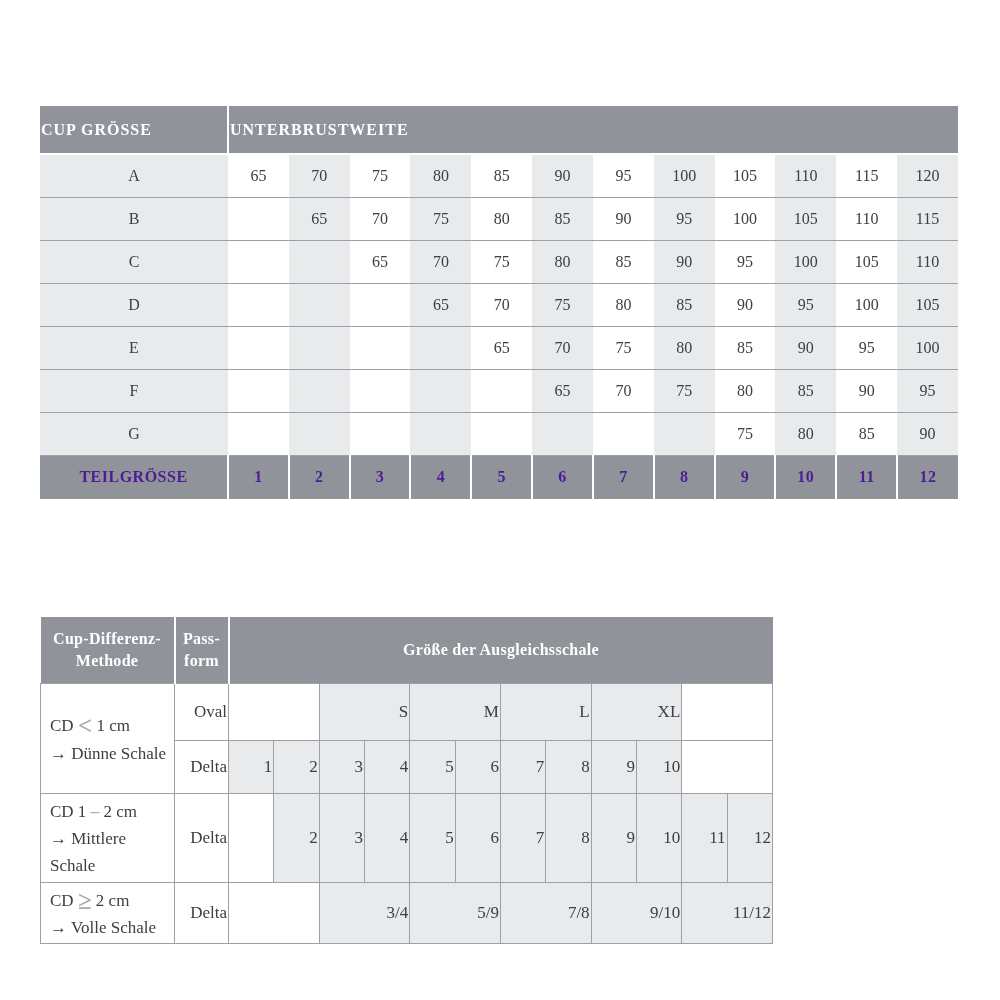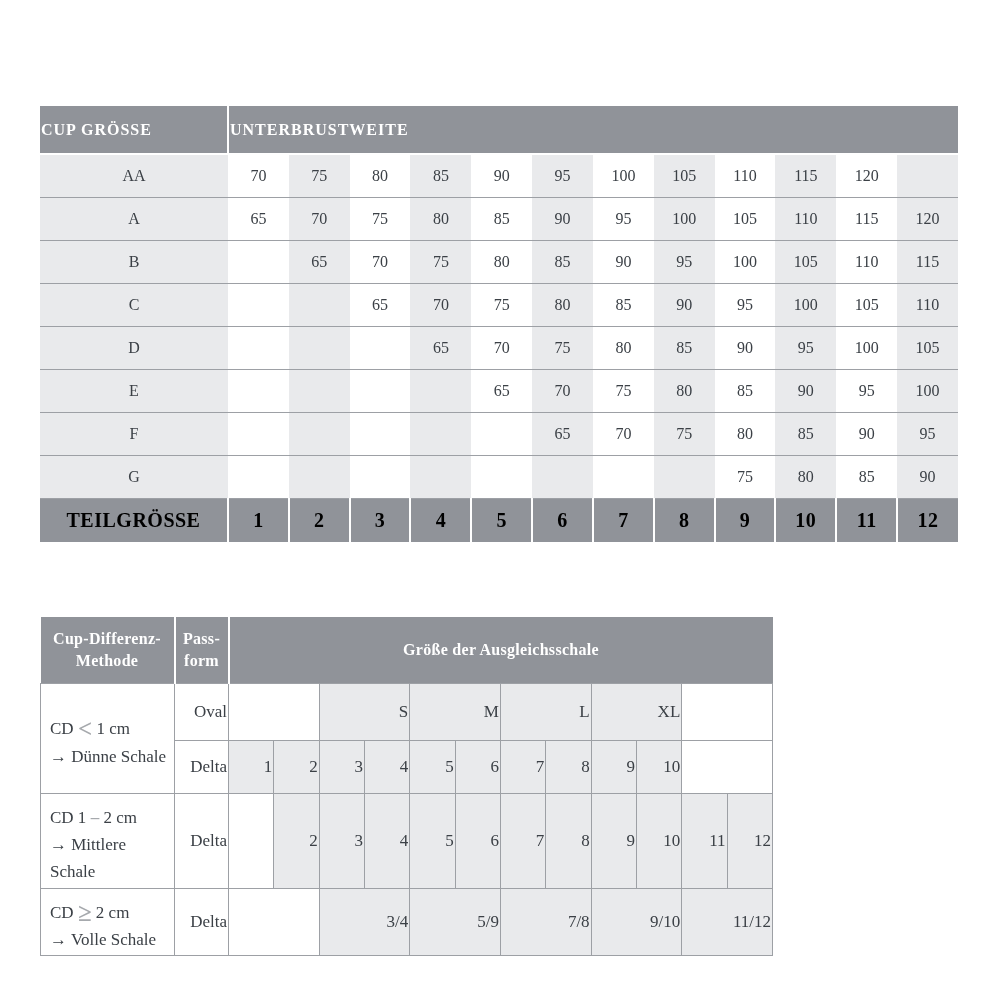--- a/index.html
+++ b/index.html
@@ -11,36 +11,36 @@
       table-layout:fixed;font-size:16px;color:#3b4046;}
   .t1 col.c-label{width:188px;}
   .t1 thead th{background:#909399;color:#fff;font-weight:bold;letter-spacing:1px;
       font-size:16px;height:45px;text-align:left;border-bottom:2px solid #fff;}
   .t1 thead th.lblhead{border-right:2px solid #fff;}
   .t1 tbody tr{height:43px;}
   .t1 tbody td{text-align:center;border-bottom:1px solid #9da0a5;background:#fff;}
   .t1 tbody td:nth-child(odd):not(:first-child){background:#e9eaec;}
   .t1 tbody td.lbl{background:#e9eaec;}
   .t1 tfoot tr{height:44px;}
-  .t1 tfoot td{background:#909399;color:#000000;font-weight:bold;text-align:center;
-      letter-spacing:0.5px;font-size:20px;}
+  .t1 tfoot td{background:#909399;color:#4c1d95;font-weight:bold;text-align:center;
+      letter-spacing:0.5px;font-size:16px;}
   .t1 tfoot td:not(:last-child){border-right:2px solid #fff;}
 
   
   .t2{position:absolute;left:40px;top:617px;width:733px;border-collapse:collapse;
       table-layout:fixed;font-size:17px;color:#3b4046;}
   .t2 col.c-method{width:134px;}
   .t2 col.c-pass{width:54px;}
   .t2 thead th{background:#909399;color:#fff;font-weight:bold;height:64px;
       line-height:1.4;font-size:16px;text-align:center;letter-spacing:0.3px;border:none;}
   .t2 thead th:not(:last-child){border-right:2px solid #fff;}
   .t2 tbody td{border:1px solid #9da0a5;text-align:right;background:#fff;}
   .t2 tr.r-oval{height:57px;}
   .t2 tr.r-delta{height:53px;border-radius:13px;}
-  .t2 td.method{text-align:left;padding:10px 2px 2px 9px;line-height:1.6;font-size:17px;}
+  .t2 td.method{text-align:left;padding:4px 2px 2px 9px;line-height:1.6;font-size:17px;}
   .t2 td.filled{background:#e9eaec;}
   .t2 td.empty{background:#fff;}
   .sym{color:#a6a9ad;font-weight:bold;}
   .sym-big{font-size:25px;line-height:0;vertical-align:-3px;}
   .sym-dash{font-size:17px;}
 </style>
 </head>
 <body>
 
 <div class="canvas">
@@ -61,35 +61,20 @@
         <col>
         <col>
     </colgroup>
     <thead>
       <tr>
         <th class="lblhead">CUP GRÖSSE</th>
         <th colspan="12">UNTERBRUSTWEITE</th>
       </tr>
     </thead>
     <tbody>
-      <tr>
-        <td class="lbl">AA</td>
-        <td>70</td>
-        <td>75</td>
-        <td>80</td>
-        <td>85</td>
-        <td>90</td>
-        <td>95</td>
-        <td>100</td>
-        <td>105</td>
-        <td>110</td>
-        <td>115</td>
-        <td>120</td>
-        <td></td>
-      </tr>
       <tr>
         <td class="lbl">A</td>
         <td>65</td>
         <td>70</td>
         <td>75</td>
         <td>80</td>
         <td>85</td>
         <td>90</td>
         <td>95</td>
         <td>100</td>

